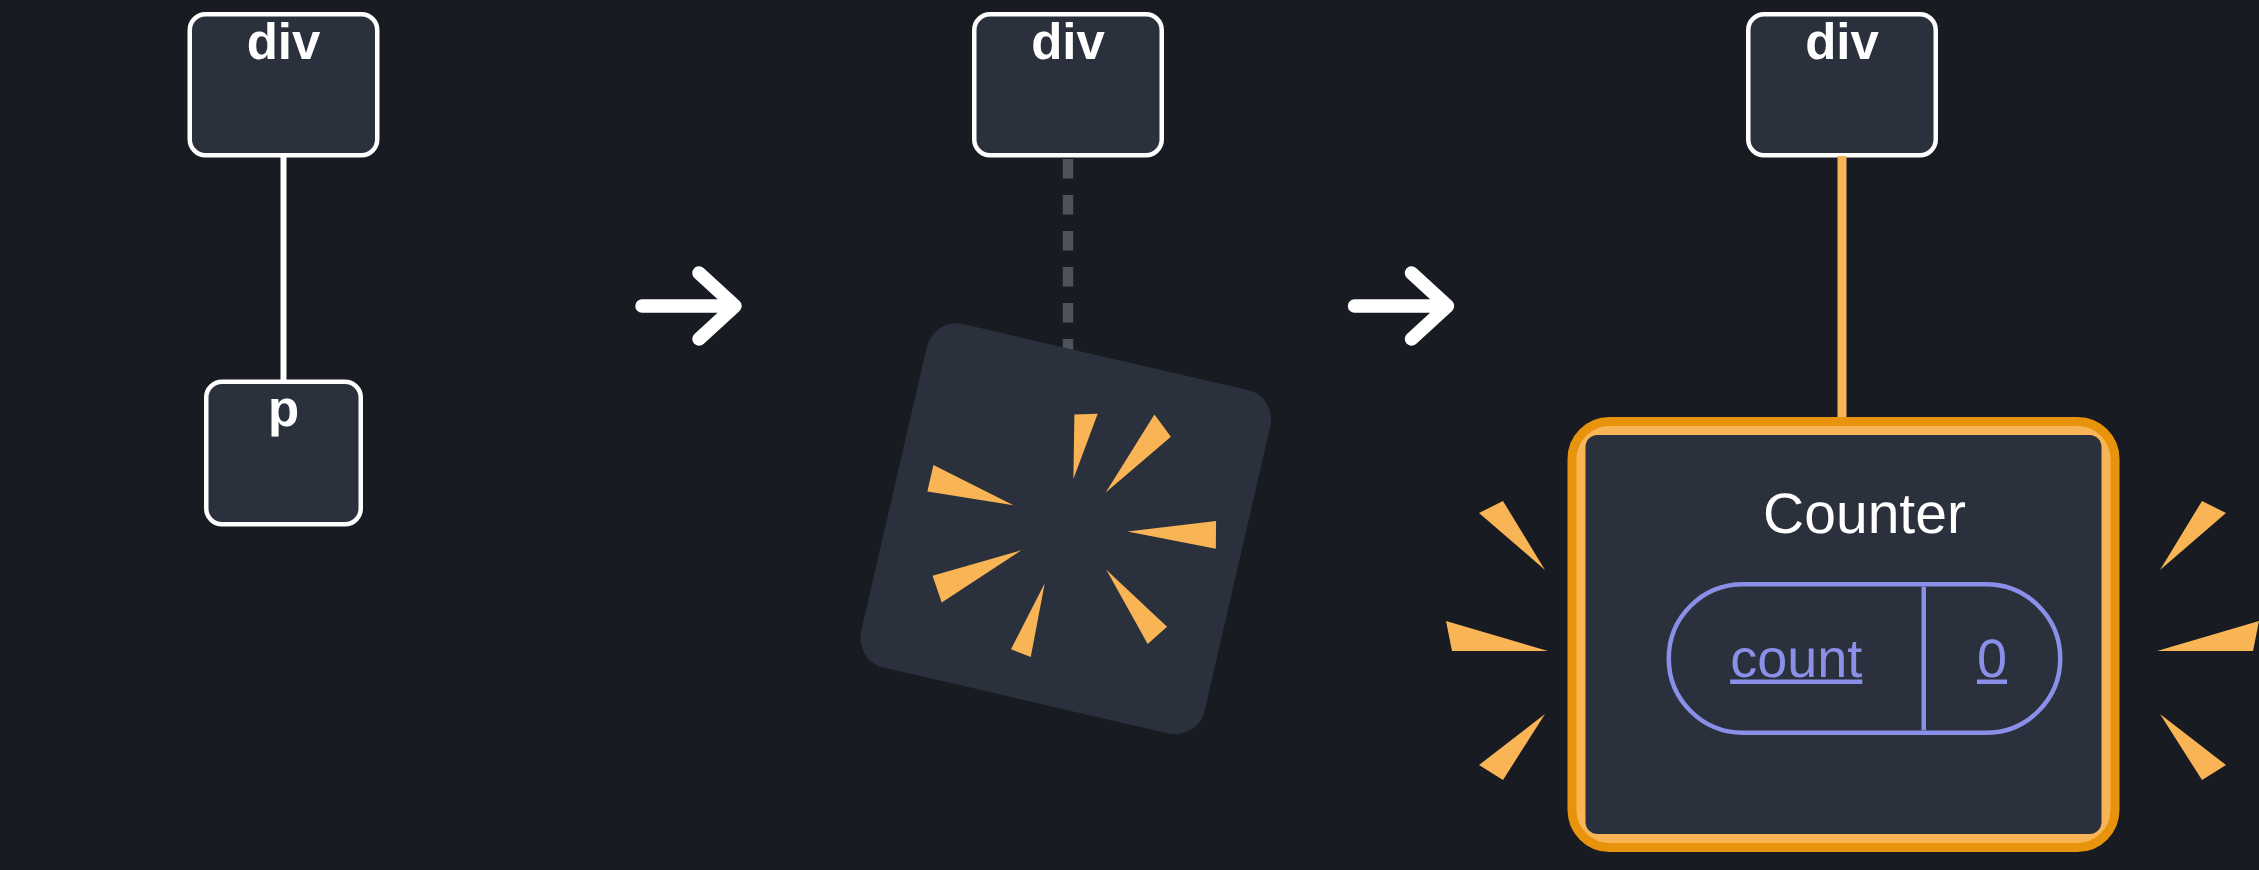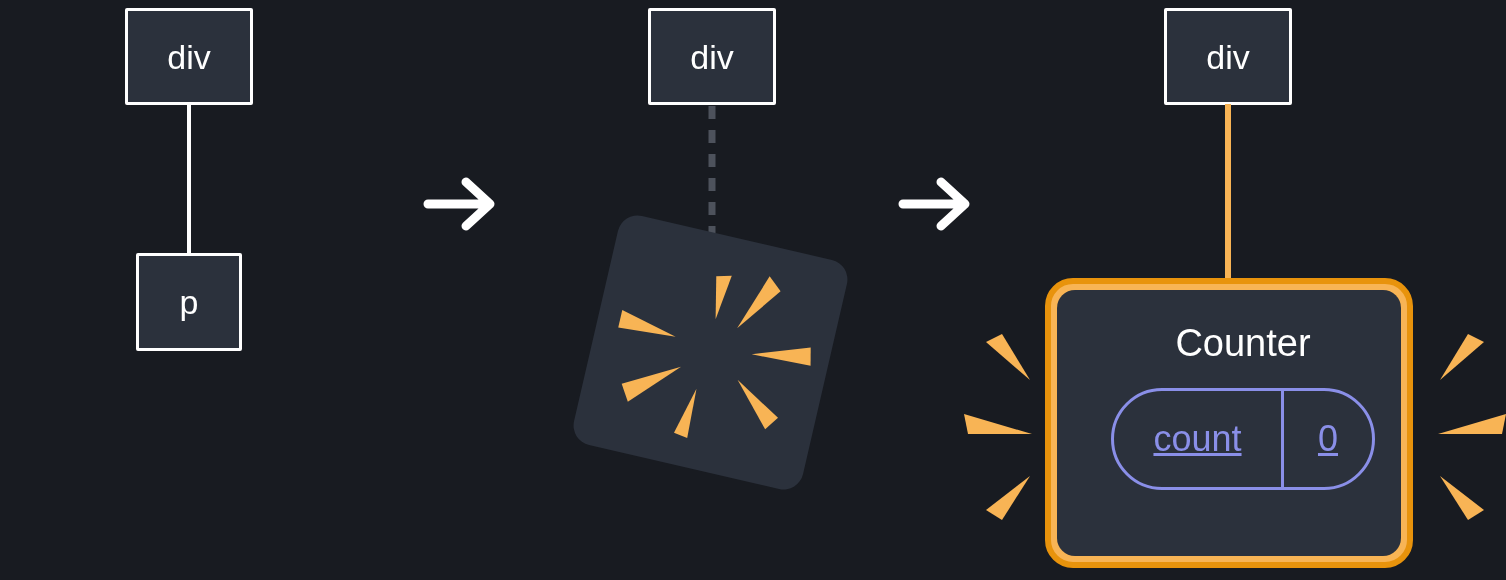--- a/index.html
+++ b/index.html
@@ -22,27 +22,27 @@
     position:relative;
     width:1506px;
     height:580px;
     background:var(--background);
     overflow:hidden;
   }
   .node{
     position:absolute;
     background:var(--box_fill);
     border:3px solid var(--box_border);
-    border-radius:2px;
+    border-radius:12px;
     display:flex;
-    align-items:center;
     justify-content:center;
     color:var(--text);
     font-size:34px;
     line-height:1;
+    font-weight:bold;
   }
   .node-div-left{left:125px;top:8px;width:128px;height:97px;}
   .node-p{left:136px;top:253px;width:106px;height:98px;}
   .node-div-mid{left:648px;top:8px;width:128px;height:97px;}
   .node-div-right{left:1164px;top:8px;width:128px;height:97px;}
 
   .edge-white{
     position:absolute;
     left:187px;top:104px;
     width:4px;height:150px;
@@ -71,21 +71,21 @@
     left:1045px;top:278px;
     width:368px;height:290px;
     border:6px solid var(--orange);
     background:var(--amber);
     border-radius:28px;
     padding:6px;
   }
   .counter-inner{
     width:100%;height:100%;
     background:var(--box_fill);
-    border-radius:18px;
+    border-radius:8px;
     display:flex;
     flex-direction:column;
     align-items:center;
     padding-left:28px;
   }
   .counter-title{
     margin-top:34px;
     color:var(--text);
     font-size:38px;
     line-height:1;

